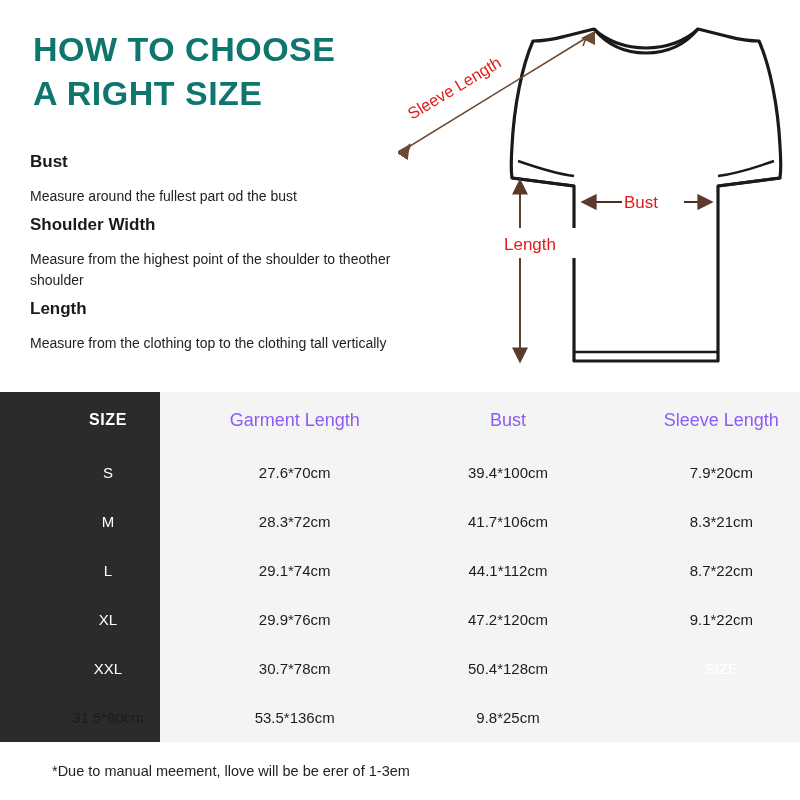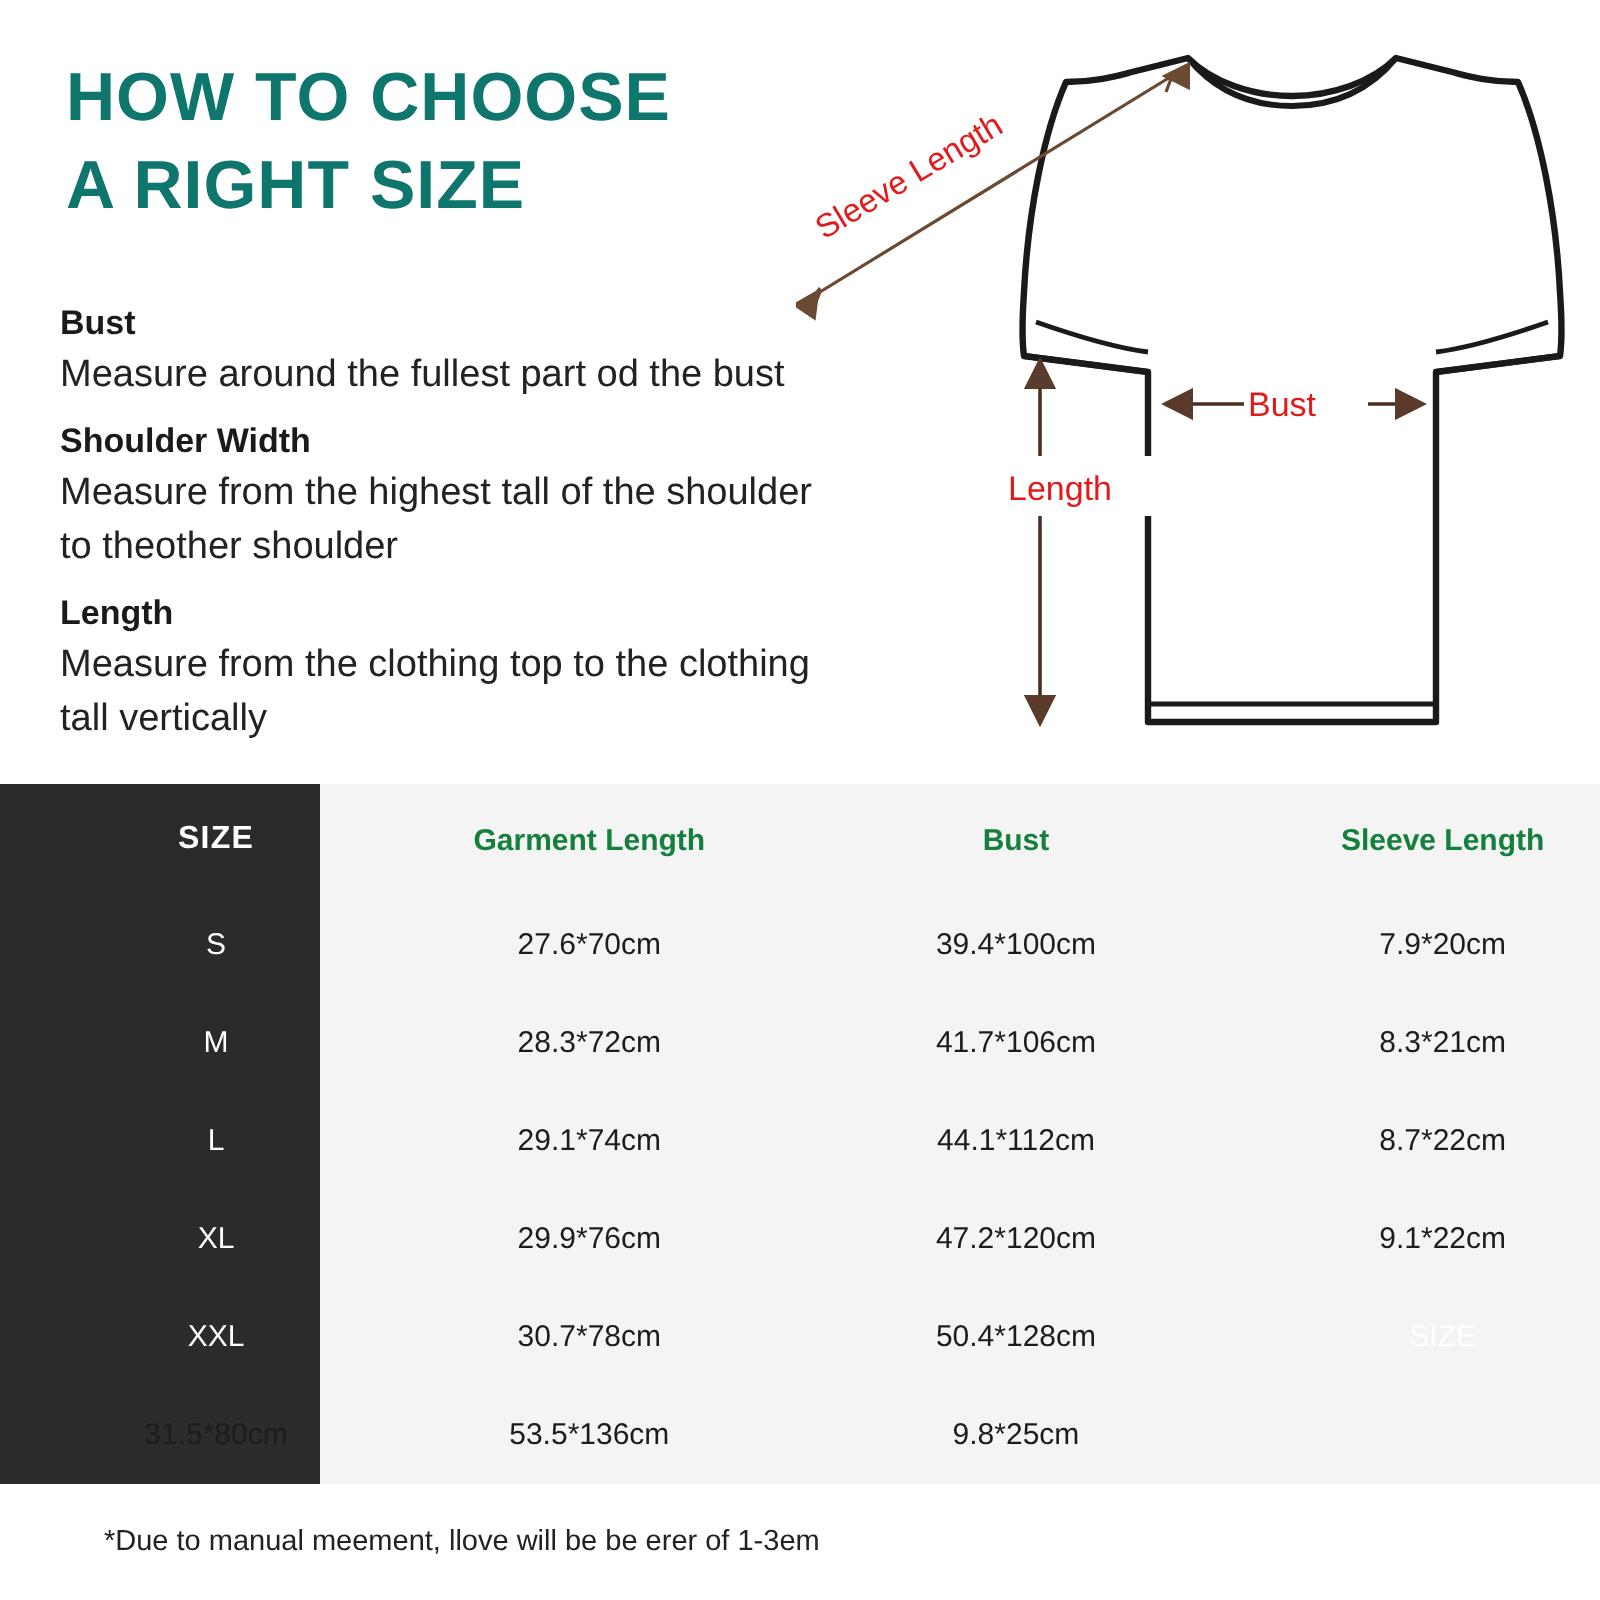--- a/index.html
+++ b/index.html
@@ -35,24 +35,24 @@
     width: 380px;
   }
   .def-term {
     font-size: 17px;
     font-weight: bold;
     color: #1a1a1a;
     margin-top: 9px;
   }
   .def-term:first-child { margin-top: 0; }
   .def-desc {
-    font-size: 19px;
+    font-size: 14px;
     line-height: 1.45;
     color: #222;
-    margin-top: 2px;
+    margin-top: 14px;
   }
 
   
   .shirt-wrap {
     position: absolute;
     left: 398px; top: 16px;
     width: 390px; height: 360px;
   }
   .shirt-wrap svg { display: block; }
 
@@ -79,23 +79,22 @@
     margin-left: 28px;
   }
   .cell {
     display: flex;
     align-items: center;
     justify-content: center;
     font-size: 15px;
     color: #1c1c1c;
   }
   .cell.head {
-    font-size: 15px;
-    color: #15803d;
-    font-weight: bold;
+    font-size: 18px;
+    color: #8b5cf6;
   }
   .cell.sizehead {
     color: #ffffff;
     font-weight: bold;
     letter-spacing: 0.6px;
     font-size: 16px;
   }
   .cell.sizeval {
     color: #ffffff;
     font-size: 15px;
@@ -126,21 +125,21 @@
     <div class="headline">
       <div>HOW TO CHOOSE</div>
       <div>A RIGHT SIZE</div>
     </div>
 
     <div class="defs">
       <div class="def-term">Bust</div>
       <div class="def-desc">Measure around the fullest part od the bust</div>
 
       <div class="def-term">Shoulder Width</div>
-      <div class="def-desc">Measure from the highest tall of the shoulder to theother shoulder</div>
+      <div class="def-desc">Measure from the highest point of the shoulder to theother shoulder</div>
 
       <div class="def-term">Length</div>
       <div class="def-desc">Measure from the clothing top to the clothing tall vertically</div>
     </div>
 
     <div class="shirt-wrap">
       <svg width="390" height="360" viewBox="0 0 390 360" xmlns="http://www.w3.org/2000/svg">
         <g>
 
           <path d="M135 25

